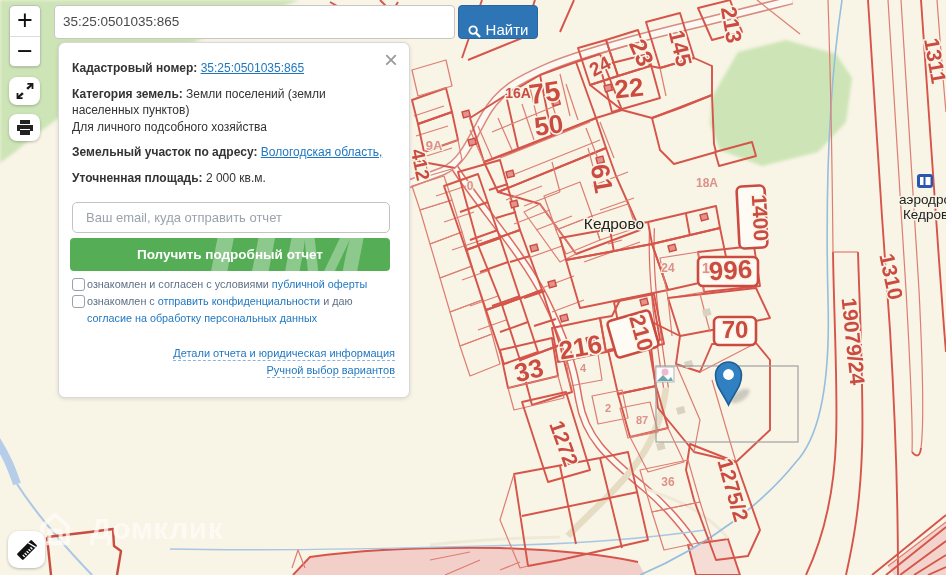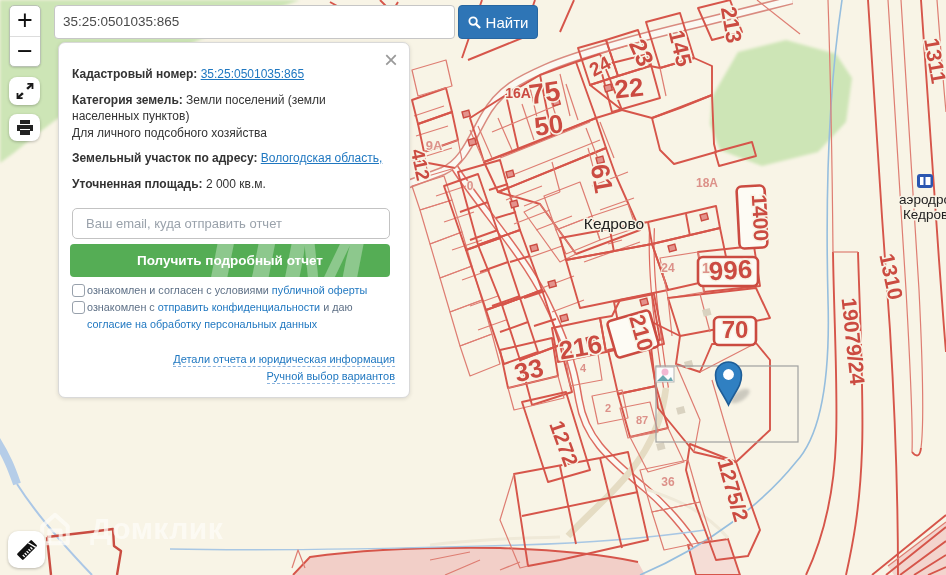--- a/index.html
+++ b/index.html
@@ -8,28 +8,28 @@
   #map { position:absolute; left:0; top:0; }
   .zoomctl { position:absolute; left:9px; top:5px; width:32px; height:62px; background:#fff;
     border:1px solid #b9c2b4; border-radius:5px; box-shadow:0 1px 2px rgba(0,0,0,.15); z-index:5;}
   .zoomctl .zin, .zoomctl .zout { height:30px; text-align:center; font-size:27px; font-weight:normal; color:#111; line-height:28px;}
   .zoomctl .sep { height:1px; background:#ddd; }
   .sqbtn { position:absolute; left:9px; width:31px; height:28px; background:#fff; border-radius:8px;
     box-shadow:0 1px 3px rgba(0,0,0,.25); z-index:5; display:flex; align-items:center; justify-content:center;}
   #searchbox { position:absolute; left:54px; top:5px; width:401px; height:34px; background:#fff;
     border:1px solid #c6c6c6; border-radius:4px; z-index:6; font-size:13.5px; color:#4a4a4a; line-height:32px; padding-left:8px;}
   #findbtn { position:absolute; left:458px; top:5px; width:80px; height:34px; background:#2e75b6; border:1px solid #2766a0;
-    border-radius:4px; z-index:6; color:#fff; font-size:15px; font-weight:normal; display:flex; align-items:center; justify-content:center; gap:5px;}
+    border-radius:4px; z-index:6; color:#fff; font-size:15px; font-weight:normal; display:flex; align-items:flex-end; justify-content:center; gap:5px;}
   #popup { position:absolute; left:58px; top:42px; width:352px; height:356px; background:#fff;
     border:1px solid #d9d9d9; border-radius:7px; box-shadow:0 1px 4px rgba(0,0,0,.12); z-index:6;
     padding:15px 14px 0 13px; font-size:12px; color:#333; }
   #popup .close { position:absolute; right:11px; top:5px; font-size:24px; color:#9a9a9a; font-weight:300; line-height:1; }
   #popup b { font-weight:bold; }
   #popup a { color:#1f77c0; }
-  #popup p { margin:8px 0 9px 0; line-height:16.5px; white-space:nowrap; }
+  #popup p { margin:2px 0 9px 0; line-height:16.5px; white-space:nowrap; }
   .emailbox { width:318px; height:31px; border:1px solid #c3c3c3; border-radius:5px; color:#9aa2ab;
     font-size:13px; line-height:29px; padding-left:13px; margin-top:16px; }
   .greenbtn { position:relative; width:320px; height:33px; background:#55ad55; border-radius:4px; margin:5px 0 0 -2px;
     color:#fff; font-size:13.5px; font-weight:bold; text-align:center; line-height:33px; overflow:hidden;}
   .greenbtn .wm { position:absolute; left:0; top:0; width:100%; height:100%; overflow:hidden; color:rgba(255,255,255,.33);
     font-size:120px; font-weight:bold; font-style:italic; line-height:120px; text-align:right; pointer-events:none;}
   .greenbtn .lbl { position:relative; z-index:2; }
   .chk { font-size:10.8px; color:#5e7086; line-height:17px; position:relative; padding-left:15px; white-space:nowrap;}
   .chk.first { margin-top:5px; }
   .chk .box { position:absolute; left:0; top:2px; width:13px; height:13px; border:1px solid #98a1ac; border-radius:3px; background:#fff;}

